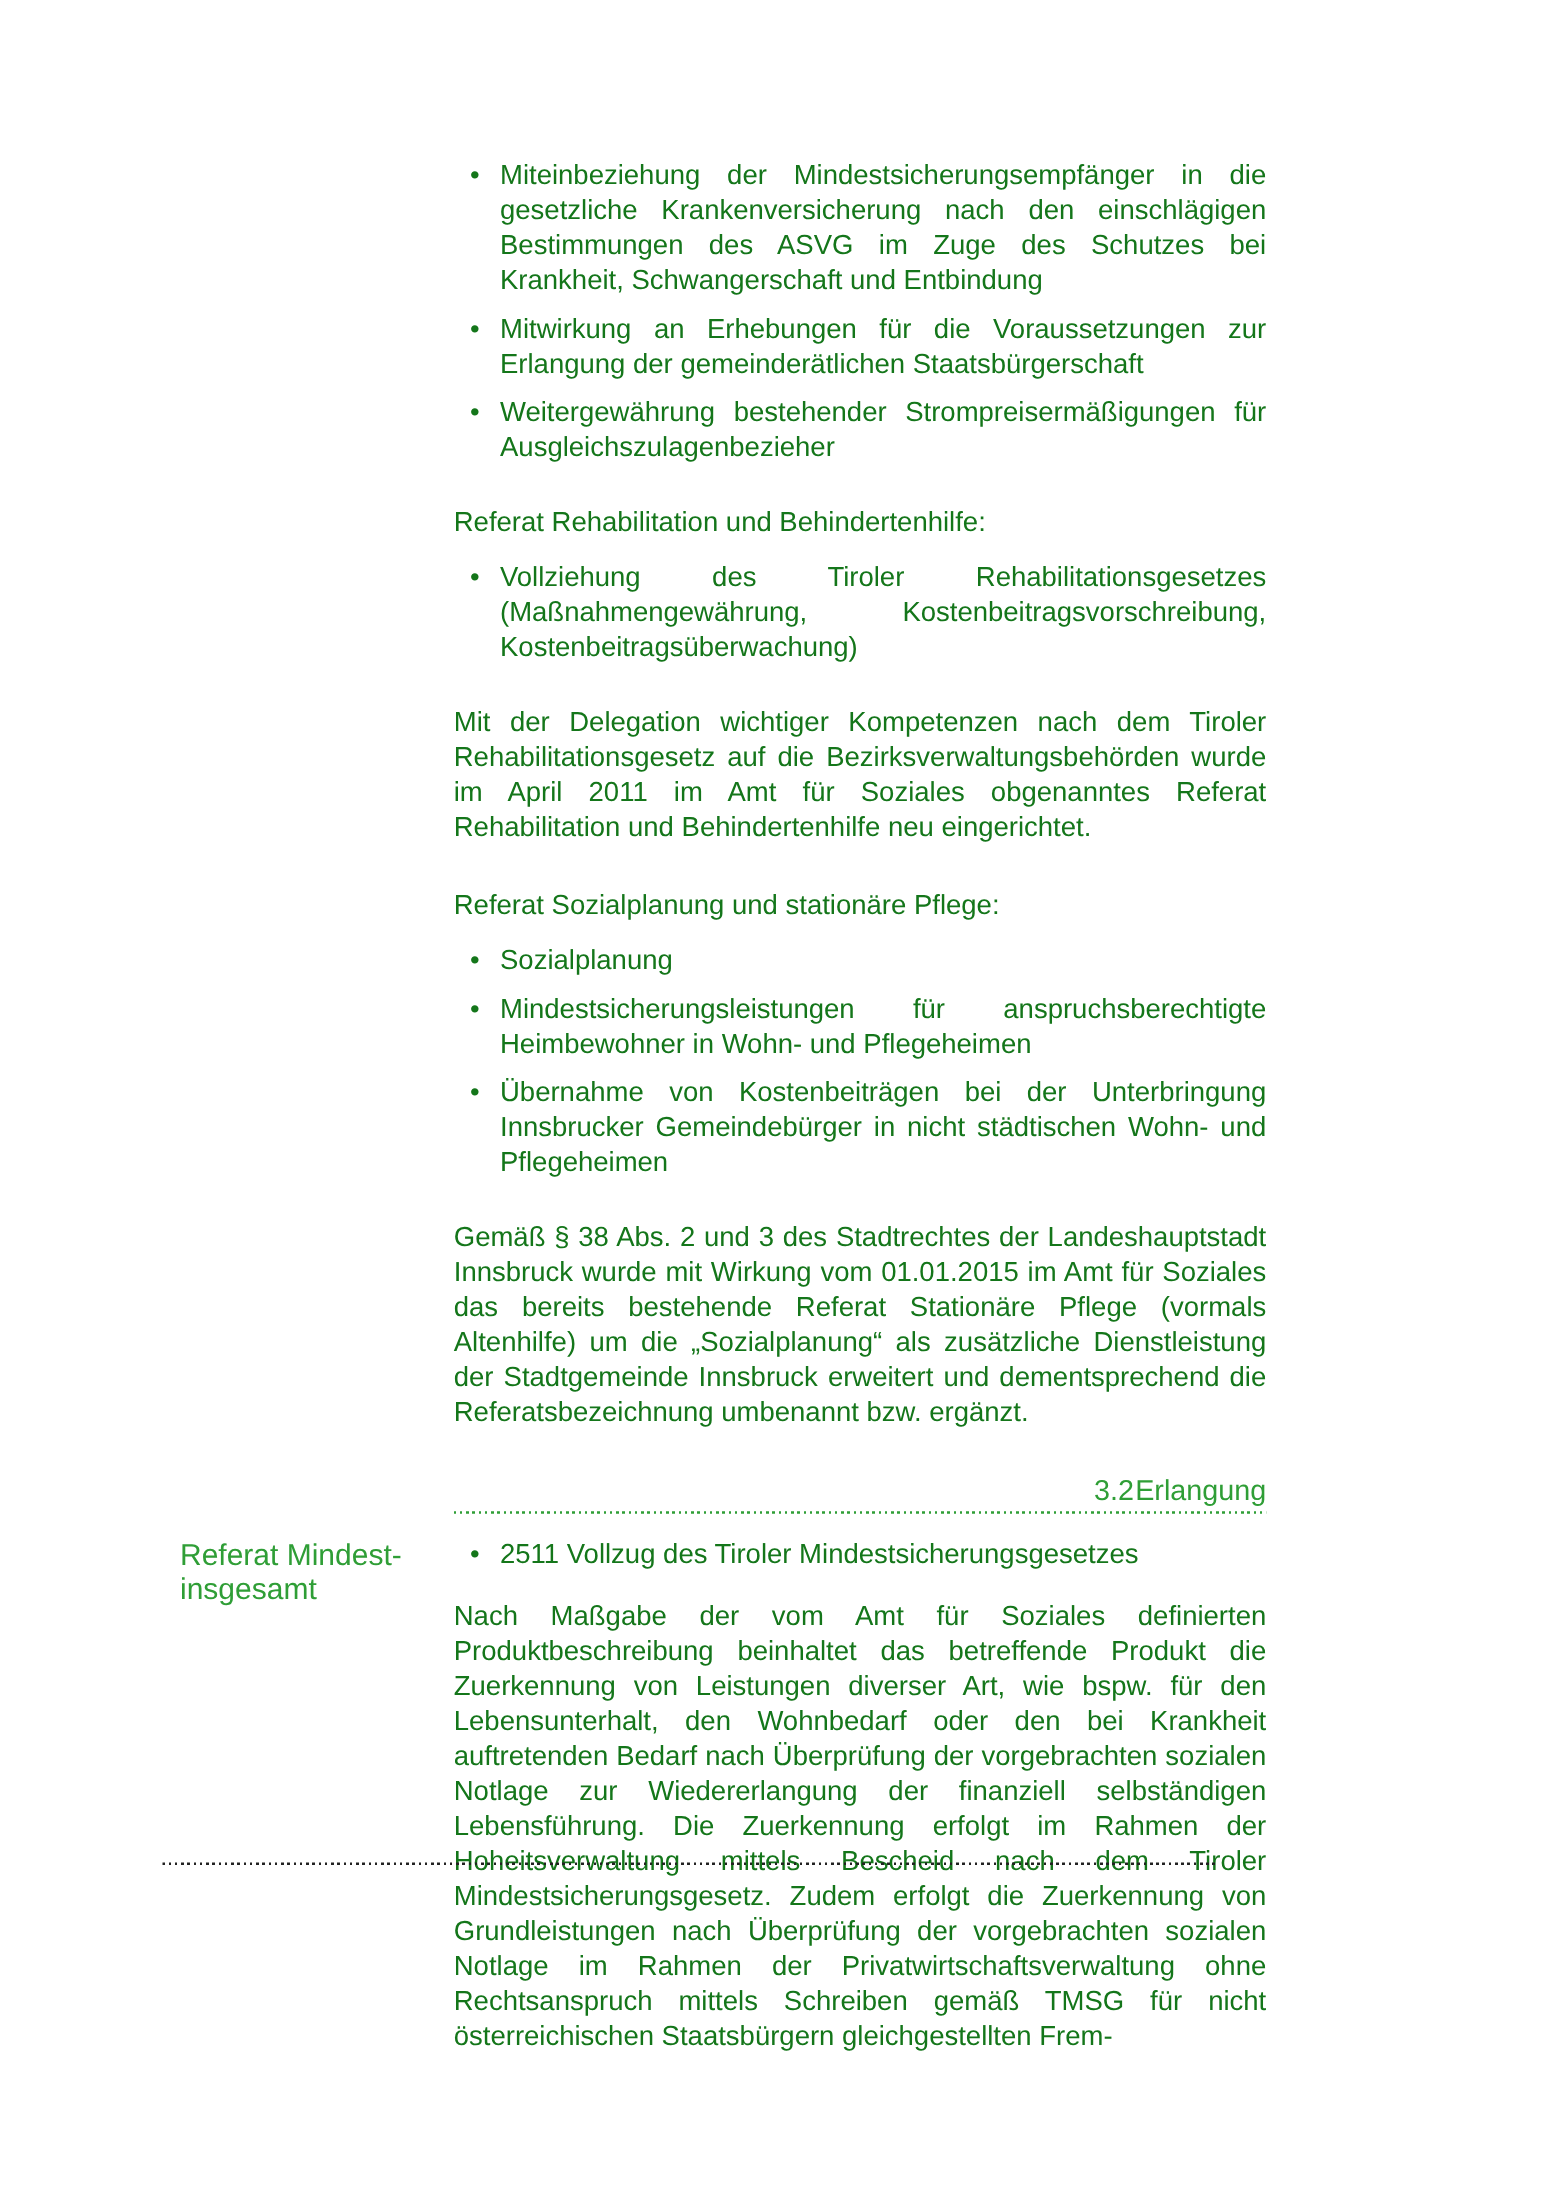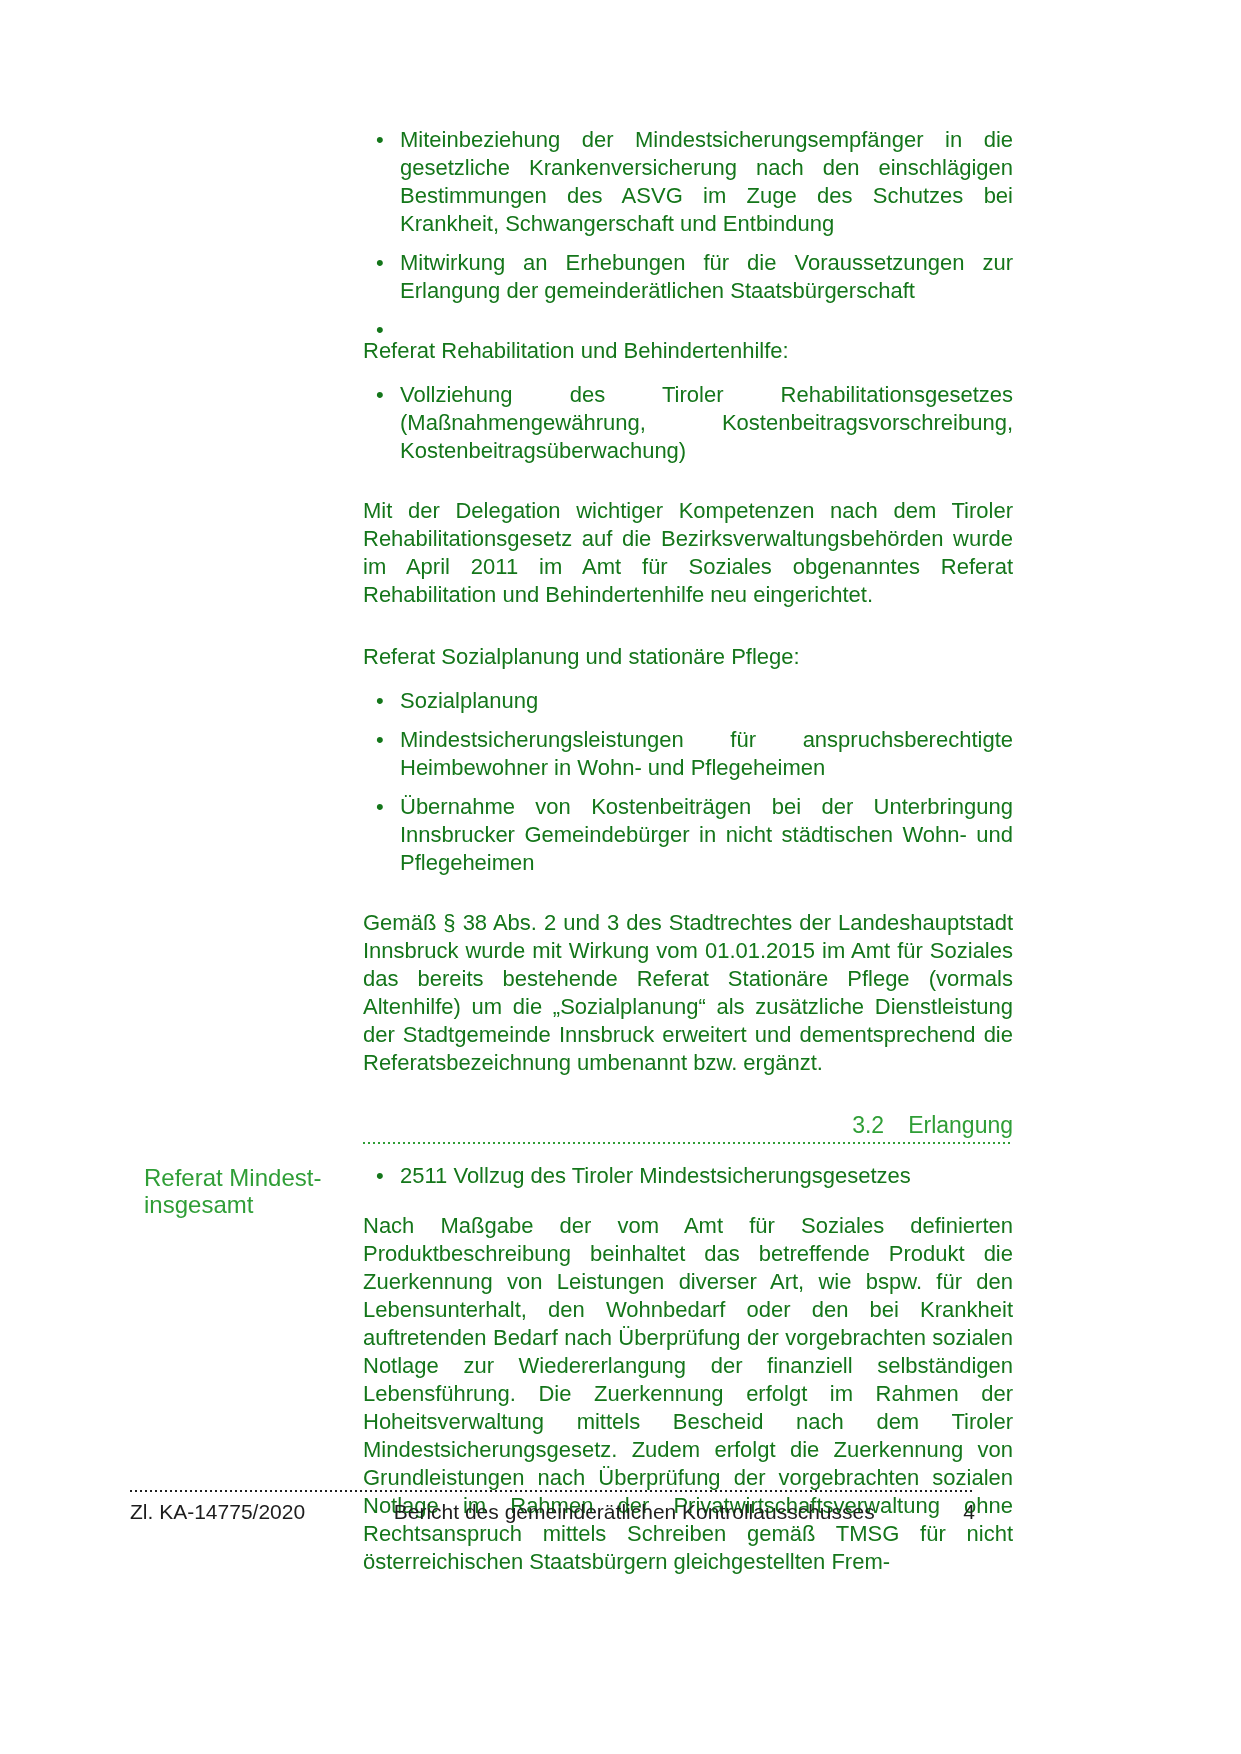--- a/index.html
+++ b/index.html
@@ -48,21 +48,21 @@
   }
   .content p {
     text-align: justify;
     margin: 0 0 34px 0;
   }
   .section-heading {
     text-align: right;
     margin: 6px 0 2px 0;
     font-size: 23px;
   }
-  .section-heading .num { margin-right: 24px; text-align: right; }
+  .section-heading .num { margin-right: 1px; text-align: right; }
   .section-heading, .margin-note { color: #2f9e36; }
   .dotted-line {
     height: 3px;
     margin-bottom: 18px;
     background: repeating-linear-gradient(to right, #2f9e36 0 2px, transparent 2px 5px);
     background-position: left center;
     background-size: 100% 2px;
     background-repeat: no-repeat;
   }
   .product-row { position: relative; }
@@ -109,20 +109,21 @@
       <li>
         <span class="marker">•</span>
         <span>Miteinbeziehung der Mindestsicherungsempfänger in die gesetzliche Krankenversicherung nach den einschlägigen Bestimmungen des ASVG im Zuge des Schutzes bei Krankheit, Schwangerschaft und Entbindung</span>
       </li>
       <li>
         <span class="marker">•</span>
         <span>Mitwirkung an Erhebungen für die Voraussetzungen zur Erlangung der gemeinderätlichen Staatsbürgerschaft</span>
       </li>
       <li>
         <span class="marker">•</span>
+        <span>Weitergewährung bestehender Strompreisermäßigungen für Ausgleichszulagenbezieher</span>
       </li>
     </ul>
 
     <h3 class="ref-heading">Referat Rehabilitation und Behindertenhilfe:</h3>
 
     <ul class="bullets">
       <li>
         <span class="marker">•</span>
         <span>Vollziehung des Tiroler Rehabilitationsgesetzes (Maßnahmengewährung, Kostenbeitragsvorschreibung, Kostenbeitragsüberwachung)</span>
       </li>
@@ -166,19 +167,14 @@
           <span>2511 Vollzug des Tiroler Mindestsicherungsgesetzes</span>
         </li>
       </ul>
       <p>Nach Maßgabe der vom Amt für Soziales definierten Produktbeschreibung beinhaltet das betreffende Produkt die Zuerkennung von Leistungen diverser Art, wie bspw. für den Lebensunterhalt, den Wohnbedarf oder den bei Krankheit auftretenden Bedarf nach Überprüfung der vorgebrachten sozialen Notlage zur Wiedererlangung der finanziell selbständigen Lebensführung. Die Zuerkennung erfolgt im Rahmen der Hoheitsverwaltung mittels Bescheid nach dem Tiroler Mindestsicherungsgesetz. Zudem erfolgt die Zuerkennung von Grundleistungen nach Überprüfung der vorgebrachten sozialen Notlage im Rahmen der Privatwirtschaftsverwaltung ohne Rechtsanspruch mittels Schreiben gemäß TMSG für nicht österreichischen Staatsbürgern gleichgestellten Frem-</p>
     </div>
 
   </main>
 
   <footer class="footer">
     <div class="footer-dotted"></div>
-    <div class="footer-row">
-      <span class="footer-ref">Zl. KA-14775/2020</span>
-      <span class="footer-title">Bericht des gemeinderätlichen Kontrollausschusses</span>
-      <span class="footer-page">4</span>
-    </div>
   </footer>
 </div>
 
 </body></html>

